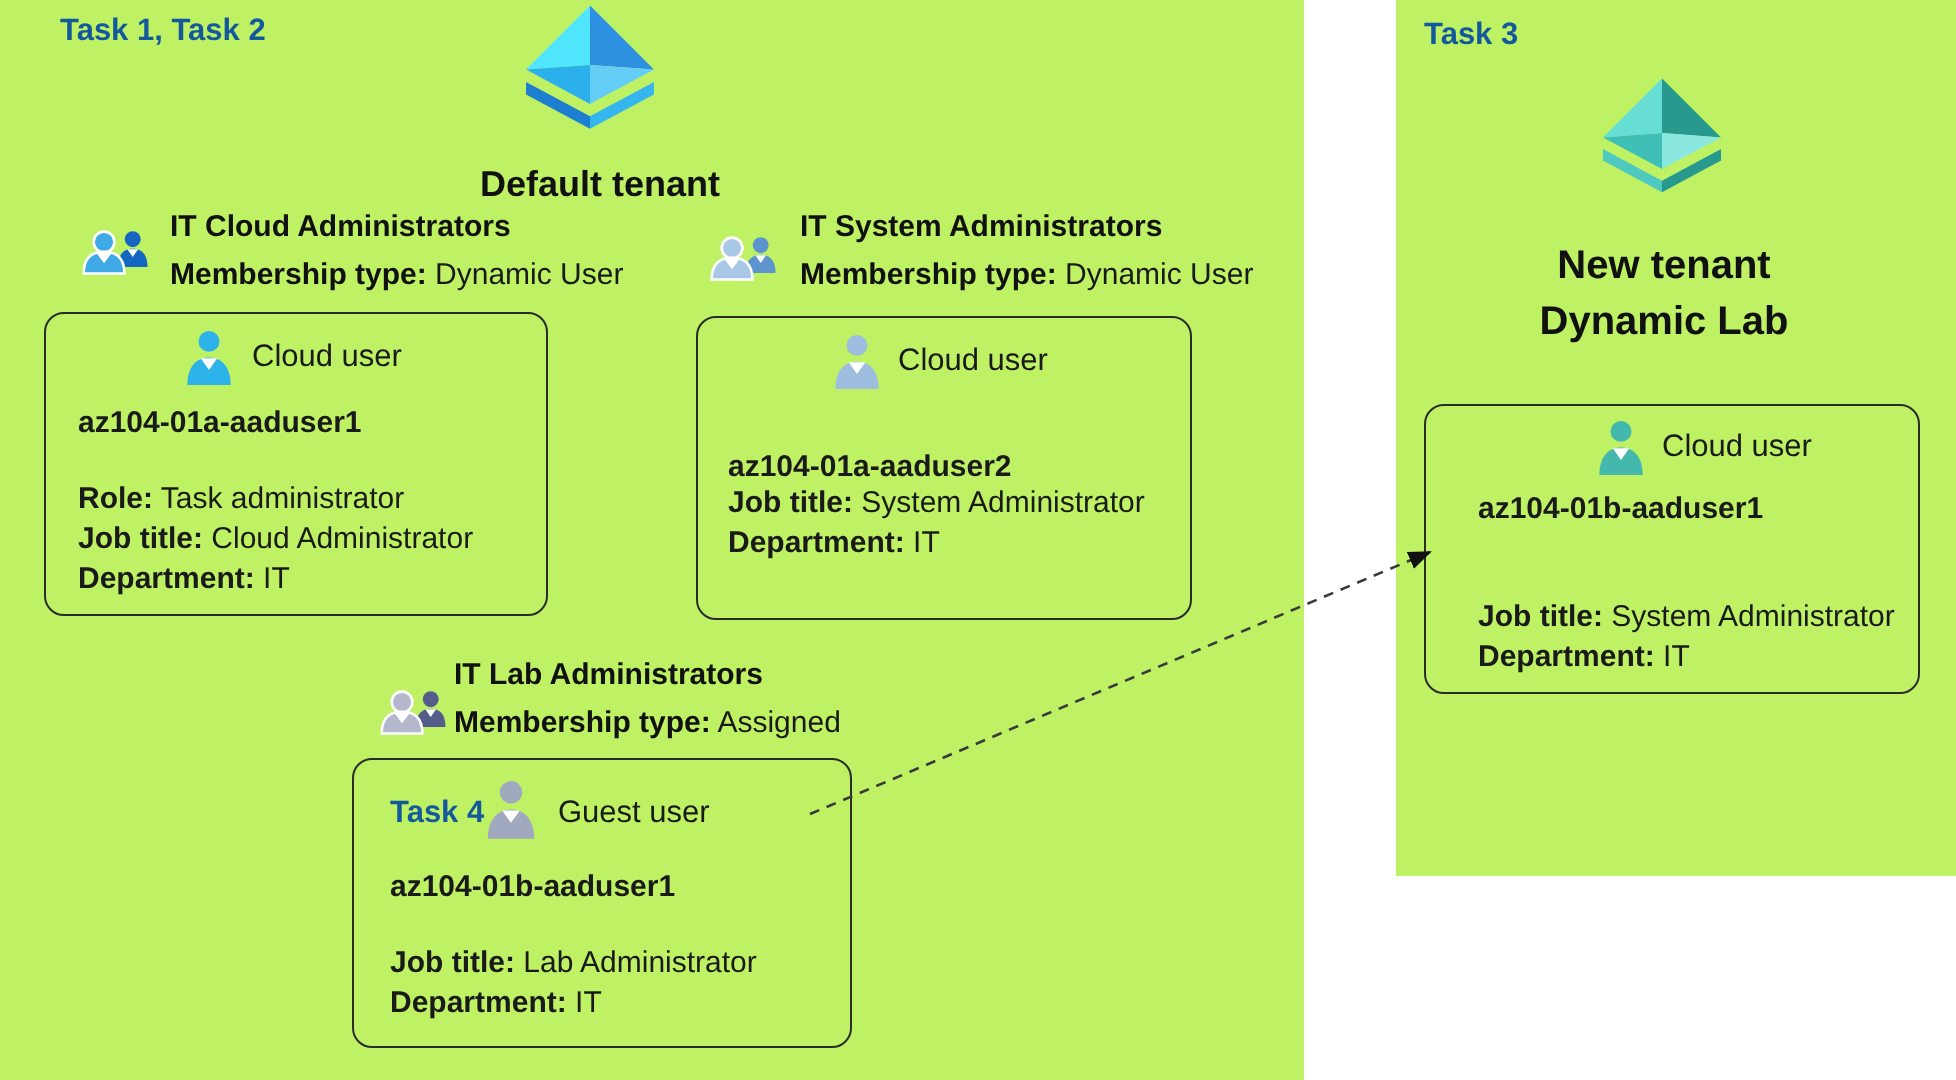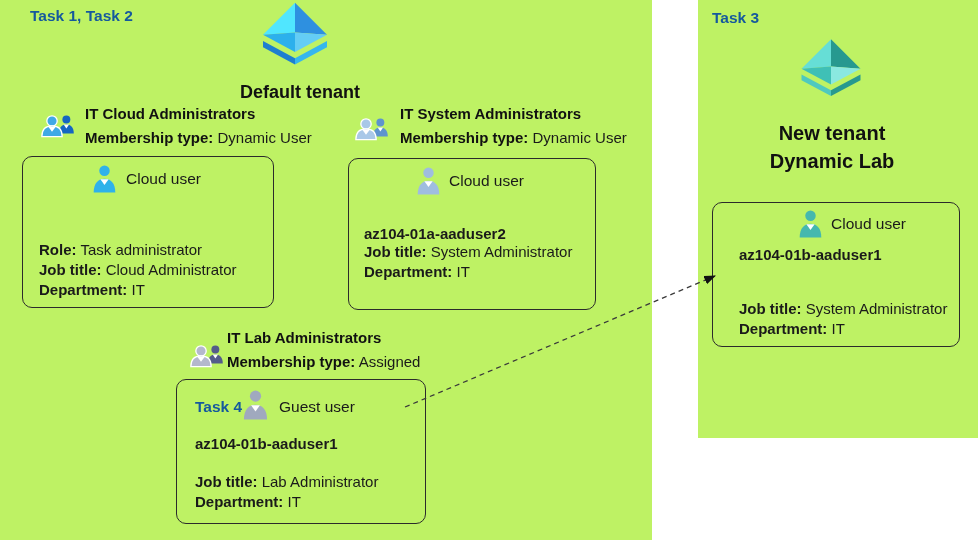--- a/index.html
+++ b/index.html
@@ -54,20 +54,21 @@
       <span>Dynamic User</span>
     </div>
 
     <div class="card" style="left:22px;top:156px;width:250px;height:150px;">
       <svg class="abs" style="left:68px;top:7px;" width="27" height="29" viewBox="0 0 24 26">
         <circle cx="12" cy="6" r="4.7" fill="#2EB2EA"></circle>
         <path d="M2.3,25.5 C2.3,17.3 6.4,13.2 12,13.2 C17.6,13.2 21.7,17.3 21.7,25.5 Z" fill="#2EB2EA"></path>
         <polygon points="8.3,13.6 15.7,13.6 12,18.8" fill="#ffffff"></polygon>
       </svg>
       <div class="abs user-type" style="left:103px;top:13px;">Cloud user</div>
+      <div class="abs username" style="left:16px;top:46px;">az104-01a-aaduser1</div>
       <div class="abs" style="left:16px;top:83px;">
         <div class="field"><b>Role:</b> <span>Task administrator</span></div>
         <div class="field"><b>Job title:</b> <span>Cloud Administrator</span></div>
         <div class="field"><b>Department:</b> <span>IT</span></div>
       </div>
     </div>
 
     <svg class="abs" style="left:354px;top:114px;" width="37" height="32" viewBox="0 0 40 34">
       <circle cx="28.5" cy="9" r="4.3" fill="#5E94CE"></circle>
       <path d="M20.5,24 C20.5,17.2 23.6,14.2 28.5,14.2 C33.4,14.2 36.5,17.2 36.5,24 Z" fill="#5E94CE"></path>

